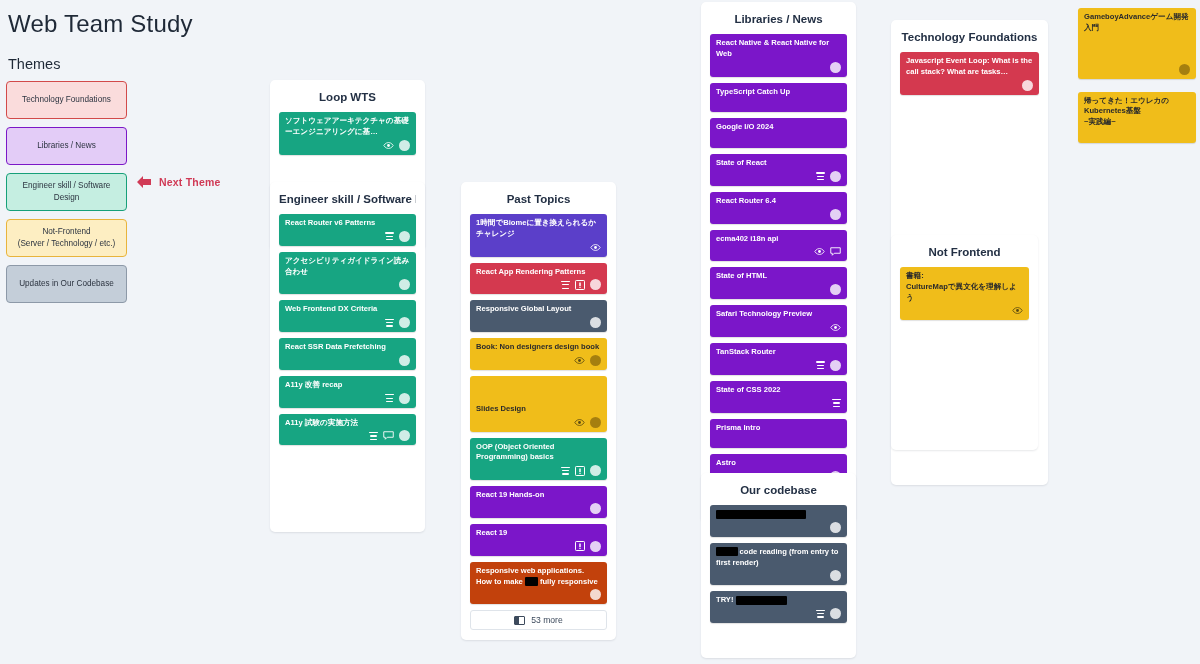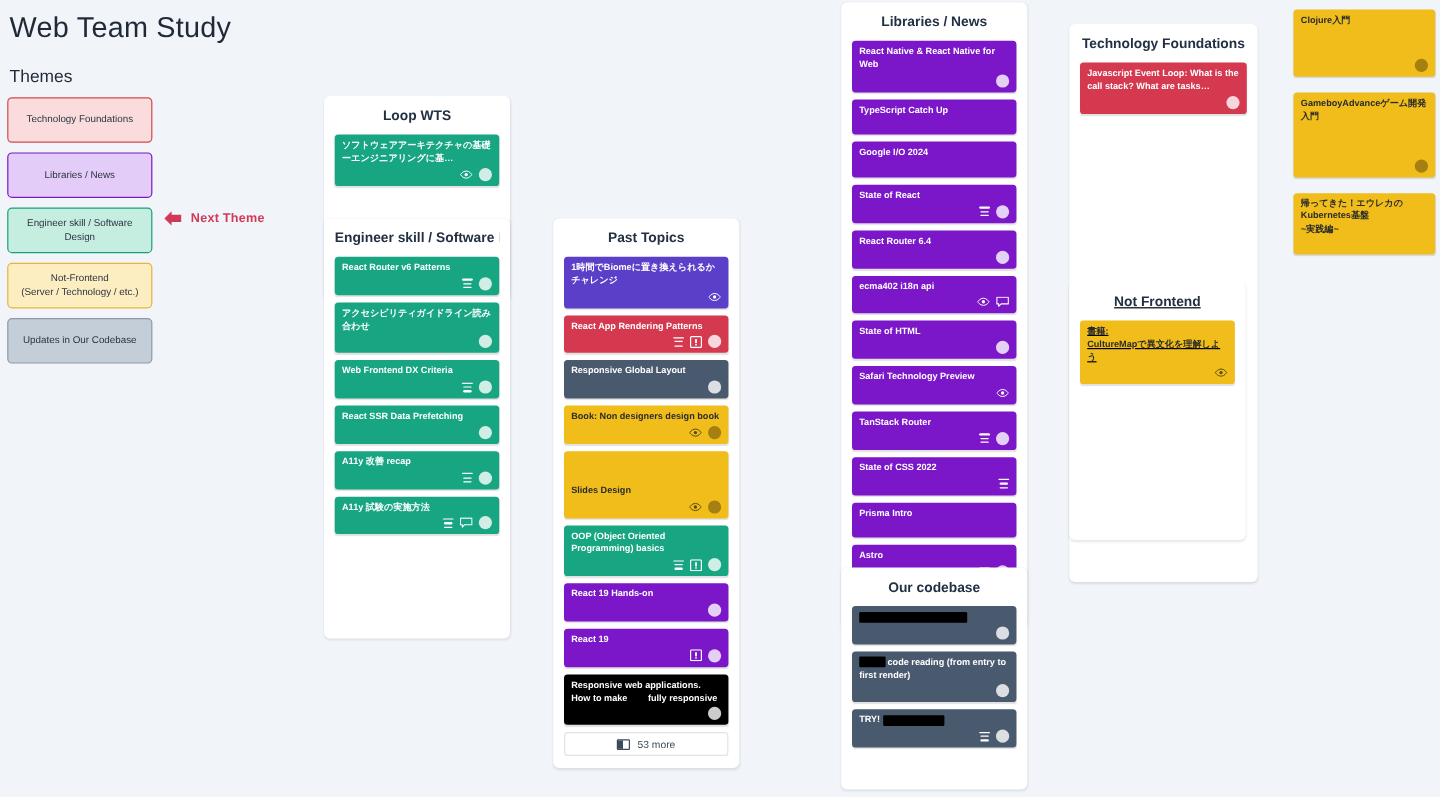--- a/index.html
+++ b/index.html
@@ -280,21 +280,21 @@
           <span class="ic">
             <svg width="10" height="10" viewBox="0 0 20 20">
               <rect x="1" y="1" width="18" height="18" rx="1.5" fill="none" stroke="#ffffff" stroke-width="2"></rect>
               <rect x="8.5" y="5" width="3" height="7" fill="#ffffff"></rect>
               <rect x="8.5" y="13.5" width="3" height="2.2" fill="#ffffff"></rect>
             </svg>
           </span>
           <span class="ic ic-avatar"></span>
         </div>
       </div>
-      <div class="card" style="background: #000000;">
+      <div class="card" style="background: #c2410c;">
         <div class="title" style="white-space: pre-line;">Responsive web applications. How to make <span class="redact" style="width: 12.9px; height: 9px;"></span> fully responsive</div>
         <div class="icons">
           <span class="ic ic-avatar"></span>
         </div>
       </div>
       <div class="more-btn">
         <span class="more-icon"></span>
         <span>53 more</span>
       </div>
     </div>
@@ -433,42 +433,36 @@
     </div>
   <div class="col" id="col-techfound" style="left:891px; top:20px;  width:157px; min-height:465px;">
       <div class="col-title">Technology Foundations</div>
       <div class="card" style="background: rgb(212, 57, 79);">
         <div class="title" style="white-space: pre-line;">Javascript Event Loop: What is the call stack? What are tasks…</div>
         <div class="icons">
           <span class="ic ic-avatar"></span>
         </div>
       </div>
     </div>
-  <div class="col" id="col-notfrontend" style="left:891px; top:235px; width:147px; min-height:215px;text-decoration:underline;">
+  <div class="col" id="col-notfrontend" style="left:891px; top:235px; width:147px; min-height:215px;">
       <div class="col-title">Not Frontend</div>
       <div class="card dark-text" style="background: rgb(240, 189, 26);">
         <div class="title" style="white-space: pre-line;">書籍:
 CultureMapで異文化を理解しよう</div>
         <div class="icons">
           <span class="ic">
             <svg width="11" height="9" viewBox="0 0 22 14">
               <path d="M11 1C5 1 1.6 7 1.6 7S5 13 11 13s9.4-6 9.4-6S17 1 11 1z" fill="none" stroke="#5a4a10" stroke-width="1.6"></path>
               <circle cx="11" cy="7" r="2.8" fill="#5a4a10"></circle>
             </svg>
           </span>
         </div>
       </div>
     </div>
   <div id="loose-cards" style="position:absolute; left:1078px; top:8px; width:118px;">
-      <div class="card dark-text" style="background: rgb(240, 189, 26); min-height: 56px; margin-bottom: 13px;">
-        <div class="title" style="white-space: pre-line;">Clojure入門</div>
-        <div class="icons">
-          <span class="ic ic-avatar gold"></span>
-        </div>
-      </div>
       <div class="card dark-text" style="background: rgb(240, 189, 26); min-height: 56px; margin-bottom: 13px; gap: 28px;">
         <div class="title" style="white-space: pre-line;">GameboyAdvanceゲーム開発入門</div>
         <div class="icons">
           <span class="ic ic-avatar gold"></span>
         </div>
       </div>
       <div class="card dark-text" style="background: rgb(240, 189, 26); min-height: 48px; margin-bottom: 13px;">
         <div class="title" style="white-space: pre-line;">帰ってきた！エウレカのKubernetes基盤
 ~実践編~</div>
         <div style="height: 11px;"></div>

